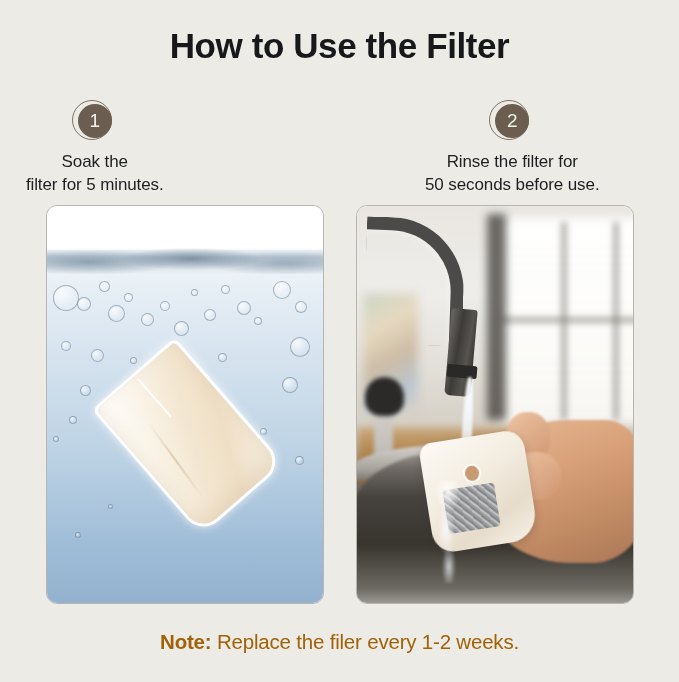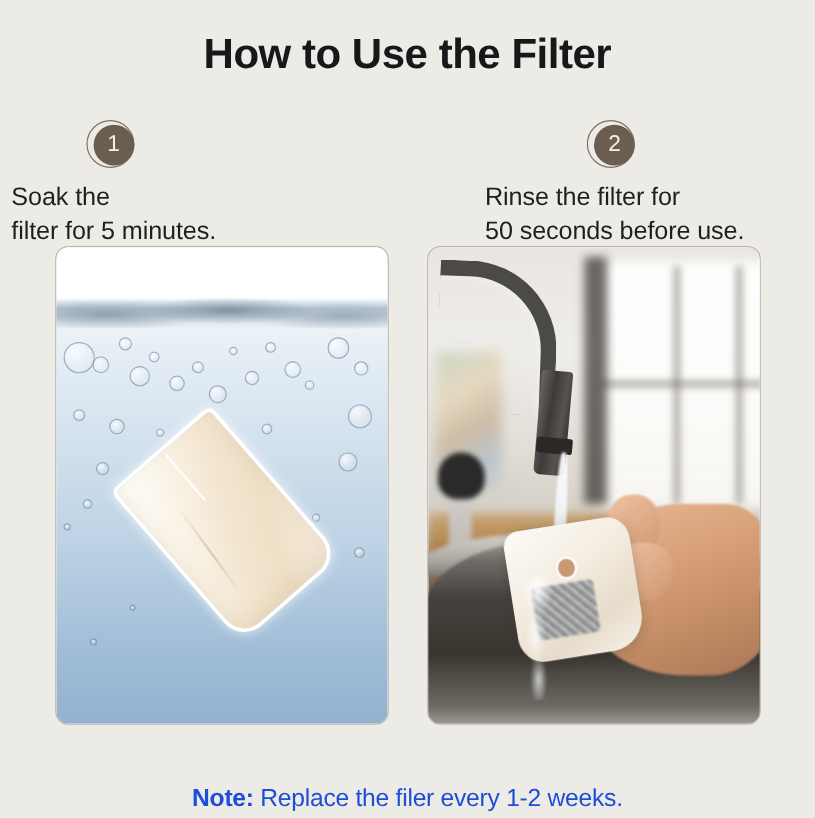--- a/index.html
+++ b/index.html
@@ -77,21 +77,22 @@
     background: #6b5d4f;
     color: #f3f0ea;
     font-size: 19px;
     font-weight: 400;
     line-height: 34px;
     text-align: center;
   }
 
   .step-caption {
     margin-top: 9px;
-    font-size: 21px;
+    text-align: center;
+    font-size: 17px;
     font-weight: 400;
     line-height: 1.33;
     color: #1d1f22;
     letter-spacing: -0.1px;
     white-space: pre-line;
   }
 
   
   .panels {
     position: absolute;
@@ -313,26 +314,26 @@
     width: 13%; height: 14%;
     background: #c79a72;
     border-radius: 50%;
     box-shadow: 0 0 0 2px rgba(255,255,255,.85);
     filter: blur(.4px);
   }
 
   
   .note {
     position: absolute;
-    top: 654px;
+    top: 630px;
     left: 0;
     width: 679px;
     text-align: center;
     font-size: 20.5px;
-    color: #1d4ed8;
+    color: #a16207;
     letter-spacing: -0.2px;
   }
   .note b { font-weight: 700; }
 </style>
 </head>
 <body>
 
 <div class="infographic">
 
   <div class="title">How to Use the Filter</div>

